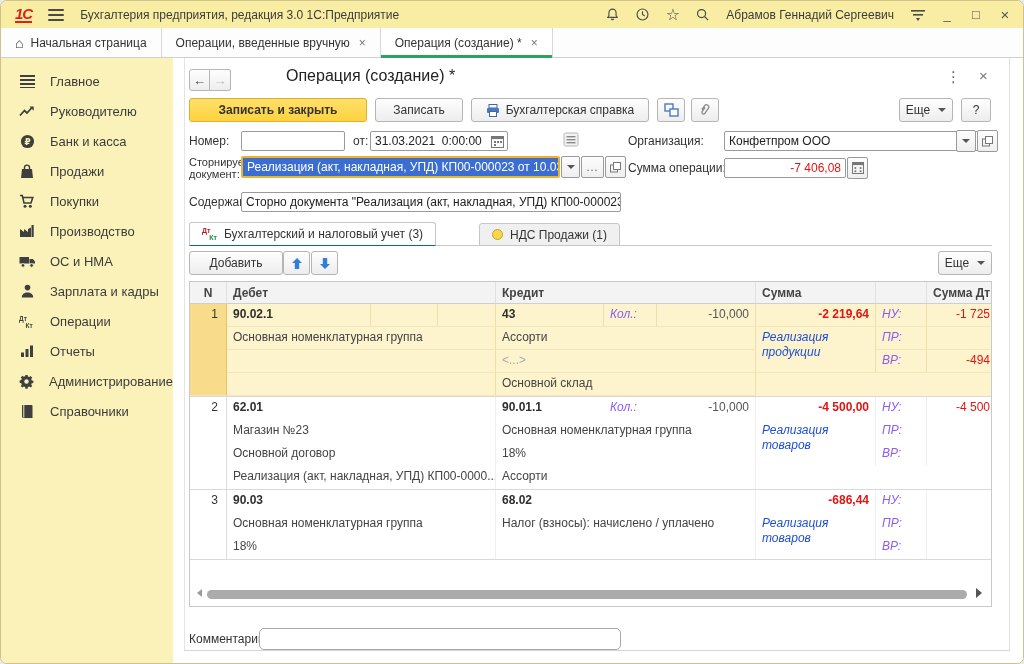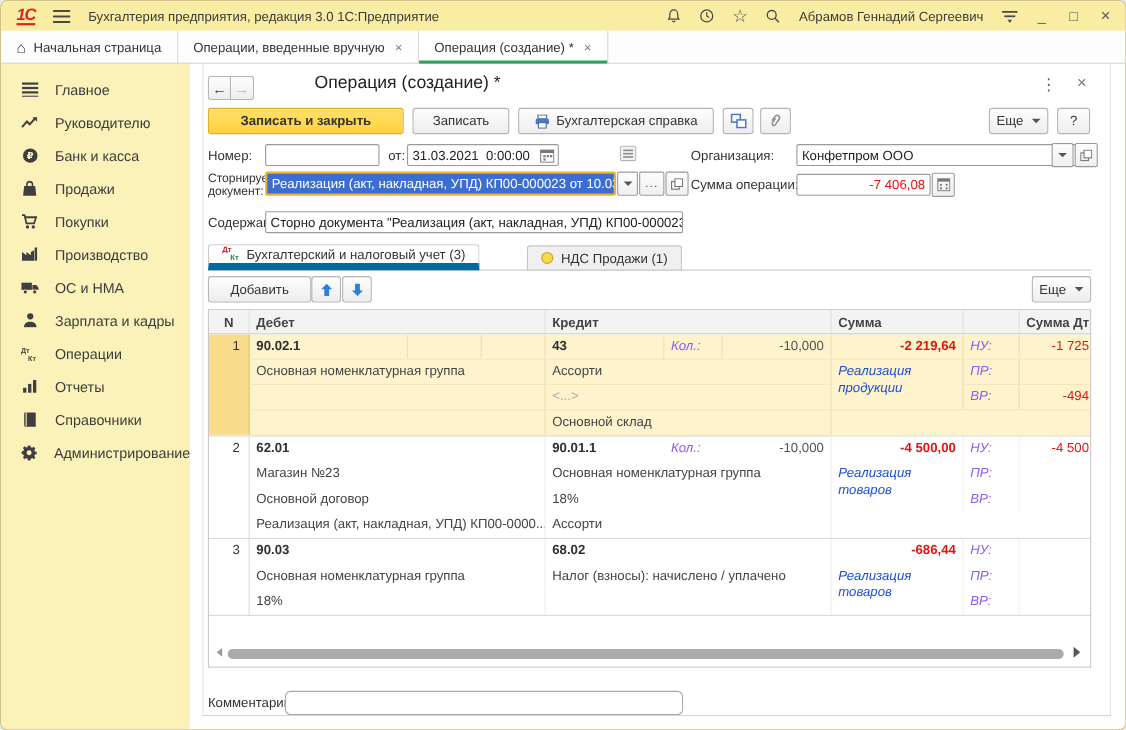--- a/index.html
+++ b/index.html
@@ -41,21 +41,21 @@
   .navbtn { width:21px; height:22px; padding:0; font-size:13px; }
   .caret { width:0; height:0; border-left:4px solid transparent; border-right:4px solid transparent; border-top:4px solid #555; margin-left:2px; }
 
   .fld { position:absolute; height:20px; border:1px solid #9a9a9a; border-radius:2px; background:#fff; font-size:12px; color:#222; display:flex; align-items:center; padding:0 4px; overflow:hidden; white-space:nowrap; }
   .flabel { position:absolute; font-size:12px; color:#333; }
   .sq-btn { position:absolute; height:22px; border:1px solid #9a9a9a; border-radius:2px; background:linear-gradient(#fdfdfd,#efefef); display:flex; align-items:center; justify-content:center; font-size:11px; color:#555; cursor:pointer; }
 
   
   .gtabs-line { position:absolute; left:16px; top:187px; width:803px; border-bottom:1px solid #c9c9c9; }
   .gtab { position:absolute; top:164px; height:24px; display:flex; align-items:center; gap:7px; padding:0 12px; font-size:12px; color:#333; border:1px solid #c6c6c6; border-radius:3px 3px 0 0; cursor:pointer; }
-  .gtab.active { background:#fff; border-bottom:7px solid #0369a1; z-index:2; }
+  .gtab.active { background:#fff; border-bottom:1px solid #0369a1; z-index:2; }
   .gtab.inactive { background:#f0f0f0; top:165px; height:23px; }
   .dtkt { position:relative; width:15px; height:14px; font-size:7px; font-weight:bold; line-height:7px; }
   .dtkt .dt { position:absolute; left:0; top:0; color:#c41a1a; }
   .dtkt .kt { position:absolute; right:0; bottom:0; color:#1d8a3c; }
   .coin { width:11px; height:11px; border-radius:50%; background:#f6d84b; border:1px solid #c9a227; }
 
   
   .grid { position:absolute; left:16px; top:223px; width:803px; height:326px; border:1px solid #c9c9c9; background:#fff; overflow:hidden; }
   .ghead { display:grid; grid-template-columns:37px 269px 108px 53px 99px 120px 51px 1fr; height:22px; background:#f3f3f3; border-bottom:1px solid #cfcfcf; font-size:12px; color:#444; font-weight:bold; }
   .ghead div { display:flex; align-items:center; padding:0 6px; border-right:1px solid #e0e0e0; overflow:hidden; white-space:nowrap; }
@@ -242,35 +242,35 @@
             <svg width="14" height="14" viewBox="0 0 14 14">
               <rect x="1" y="8.5" width="3" height="4.5" fill="#3f3f3f"></rect>
               <rect x="5.5" y="5" width="3" height="8" fill="#3f3f3f"></rect>
               <rect x="10" y="1.5" width="3" height="11.5" fill="#3f3f3f"></rect>
             </svg>
           </span>
           <span class="lbl">Отчеты</span>
         </div>
         <div class="sb-item">
           <span class="ic">
+            <svg width="15" height="15" viewBox="0 0 16 16">
+              <path d="M6.8 1h2.4l.3 1.7 1.5.6 1.4-1.1 1.7 1.7-1.1 1.4.6 1.5 1.7.3v2.4l-1.7.3-.6 1.5 1.1 1.4-1.7 1.7-1.4-1.1-1.5.6-.3 1.7H6.8l-.3-1.7-1.5-.6-1.4 1.1-1.7-1.7 1.1-1.4-.6-1.5L.7 9.2V6.8l1.7-.3.6-1.5-1.1-1.4 1.7-1.7 1.4 1.1 1.5-.6z" fill="#3f3f3f"></path>
+              <circle cx="8" cy="8" r="2.4" fill="#fbf2ba"></circle>
+            </svg>
+          </span>
+          <span class="lbl">Администрирование</span>
+        </div>
+        <div class="sb-item">
+          <span class="ic">
             <svg width="14" height="15" viewBox="0 0 14 15">
               <path d="M2.5 1h9a1 1 0 0 1 1 1v12h-9A1.5 1.5 0 0 1 2 12.5V2a1 1 0 0 1 .5-1z" fill="#3f3f3f"></path>
               <path d="M3.8 1v12.6" stroke="#fbf2ba" stroke-width="1"></path>
             </svg>
           </span>
           <span class="lbl">Справочники</span>
-        </div>
-        <div class="sb-item">
-          <span class="ic">
-            <svg width="15" height="15" viewBox="0 0 16 16">
-              <path d="M6.8 1h2.4l.3 1.7 1.5.6 1.4-1.1 1.7 1.7-1.1 1.4.6 1.5 1.7.3v2.4l-1.7.3-.6 1.5 1.1 1.4-1.7 1.7-1.4-1.1-1.5.6-.3 1.7H6.8l-.3-1.7-1.5-.6-1.4 1.1-1.7-1.7 1.1-1.4-.6-1.5L.7 9.2V6.8l1.7-.3.6-1.5-1.1-1.4 1.7-1.7 1.4 1.1 1.5-.6z" fill="#3f3f3f"></path>
-              <circle cx="8" cy="8" r="2.4" fill="#fbf2ba"></circle>
-            </svg>
-          </span>
-          <span class="lbl">Администрирование</span>
         </div>
       </div>
     </div>
 
   <div class="main">
     <div class="form-frame"></div>
 
     <div style="position:absolute;left:16px;top:11px;display:flex;">
       <button class="btn navbtn" style="border-radius:3px 0 0 3px;">
           <span style="color:#444;">←</span>

